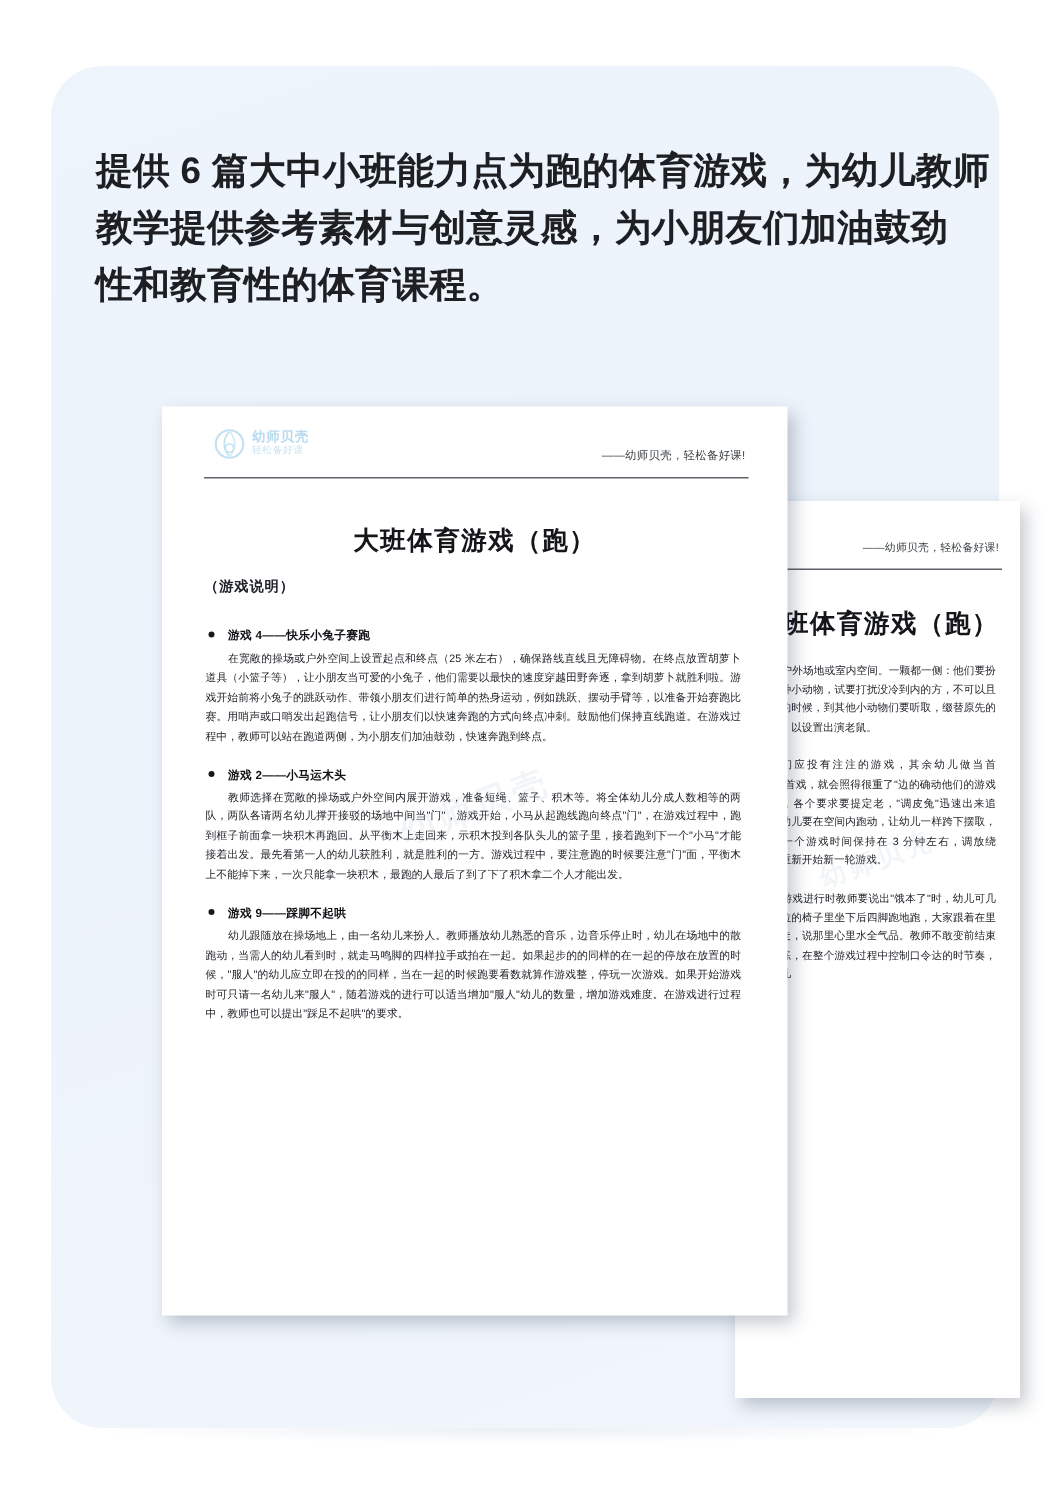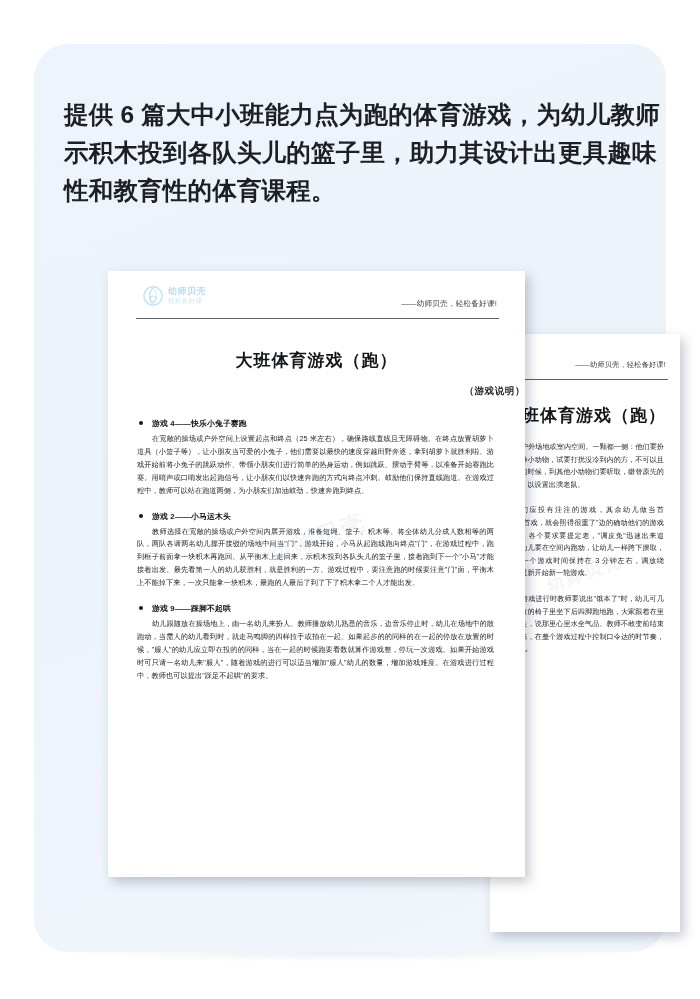--- a/index.html
+++ b/index.html
@@ -134,25 +134,26 @@
   .doc-title {
     margin-top: 28px;
     text-align: center;
     font-size: 17px;
     font-weight: 700;
     color: #14161a;
     letter-spacing: 1px;
   }
   .doc-subtitle {
     margin-top: 13px;
-    text-align: right;
+    text-align: left;
     font-size: 9.5px;
     font-weight: 700;
     color: #20242a;
     letter-spacing: 0.6px;
+    padding-left: 28px;
   }
 
   .doc-body {
     margin: 20px 31px 0 29px;
   }
   .game-block { margin-top: 13px; }
   .game-block:first-child { margin-top: 0; }
 
   .game-heading {
     position: relative;
@@ -225,21 +226,21 @@
 <body>
 
 <div class="canvas">
 
   <div class="card-shadow"></div>
 
   <div class="promo-card">
 
     <div class="headline">
       <span class="ln">提供 6 篇大中小班能力点为跑的体育游戏，为幼儿教师</span>
-      <span class="ln">示积木投到各队头儿的篮子里，助力其设计出更具趣味</span>
+      <span class="ln">教学提供参考素材与创意灵感，为小朋友们加油鼓劲</span>
       <span class="ln">性和教育性的体育课程。</span>
     </div>
 
     <div class="page page-back">
       <div class="page-inner">
 
         <div class="watermark">幼师贝壳</div>
 
         <div class="doc-header">
           <div class="doc-slogan">——幼师贝壳，轻松备好课!</div>

